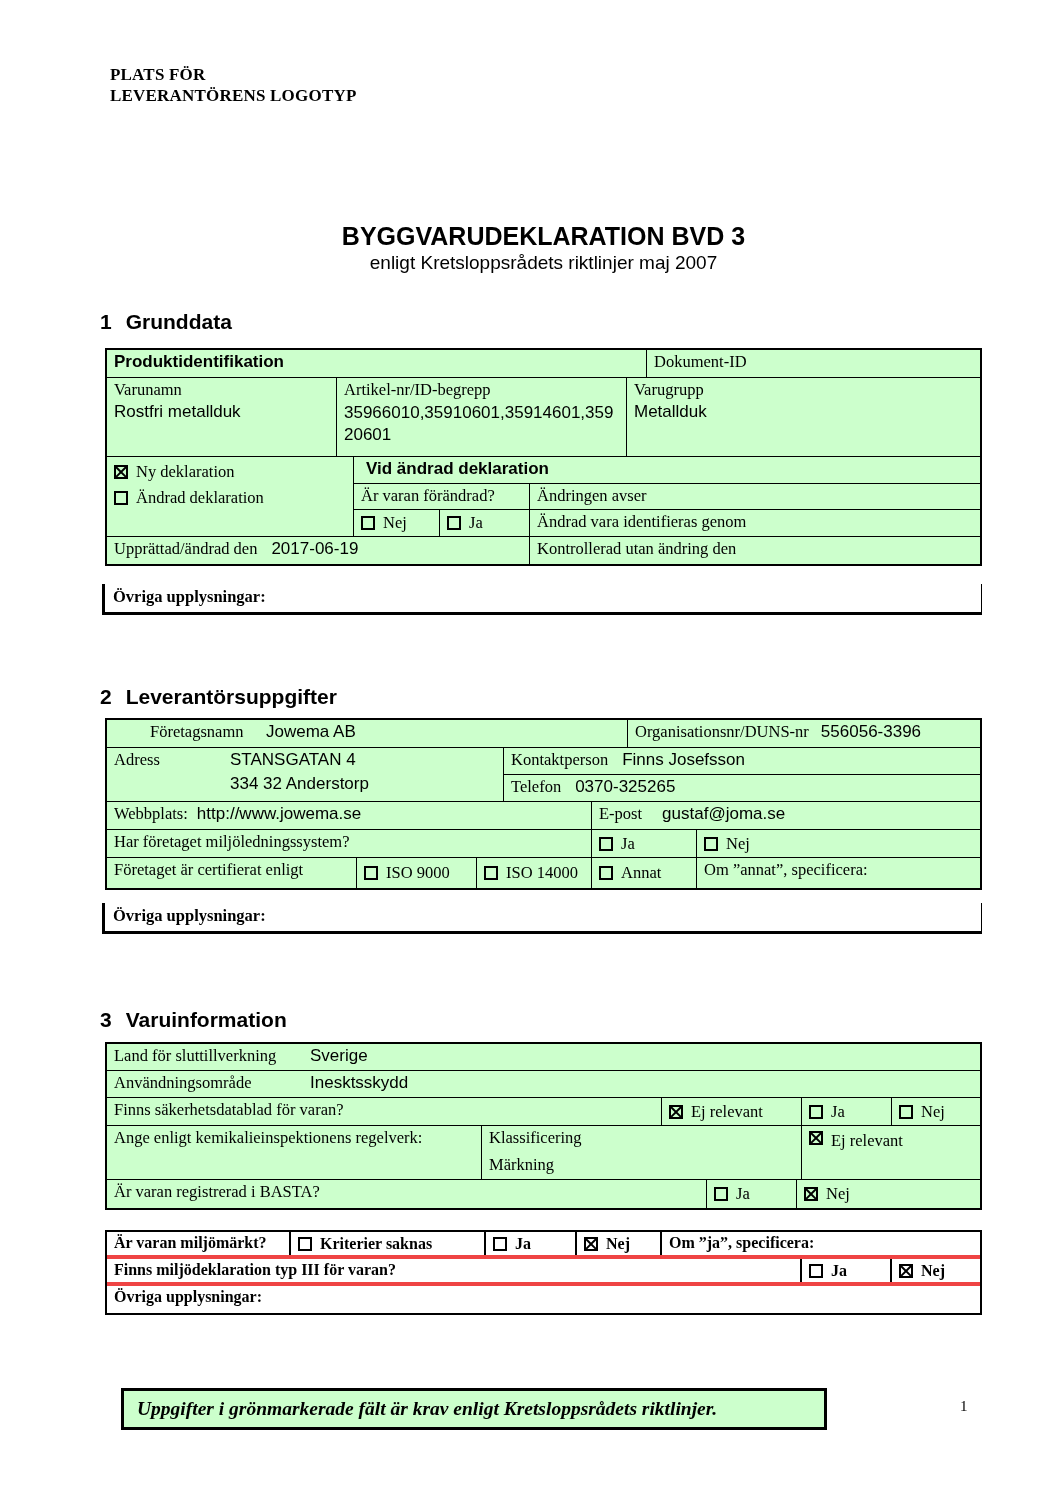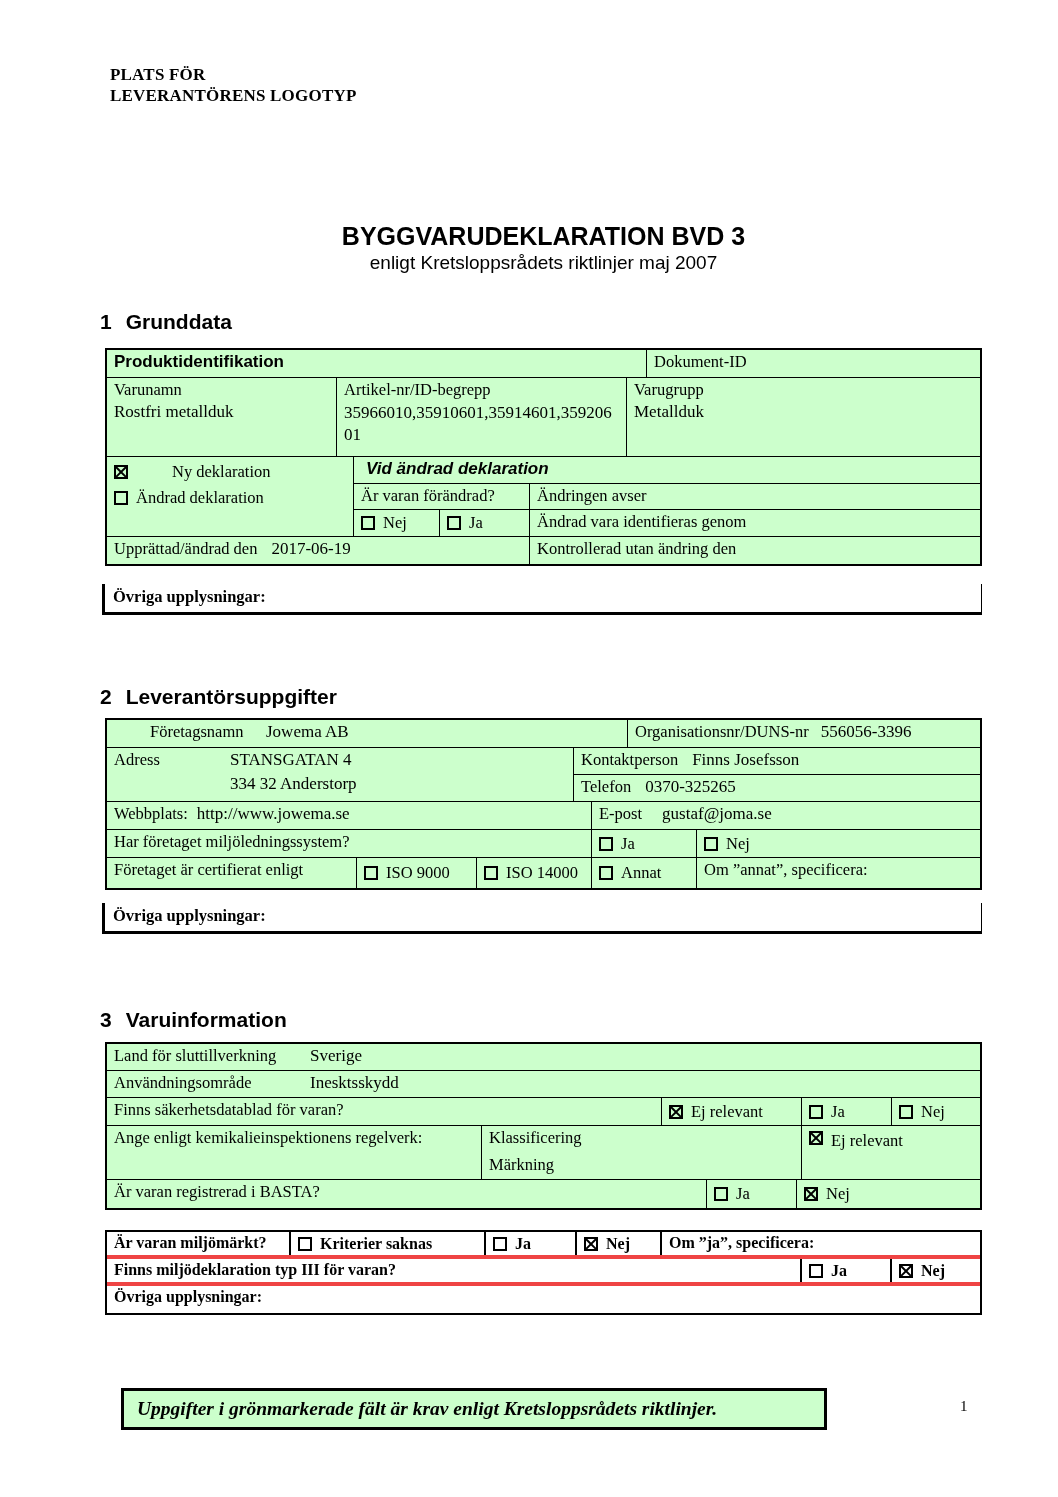--- a/index.html
+++ b/index.html
@@ -20,21 +20,21 @@
   .title-sub  { font-family:"Liberation Sans",sans-serif; font-size:19px; line-height:24px; }
 
   .sec-heading { font-family:"Liberation Sans",sans-serif; font-weight:bold; font-size:21px; display:flex; gap:14px; }
 
   .tbl { border:2px solid #000; background:var(--green,#ccffcc); width:877px; }
   .trow { display:flex; border-bottom:1px solid #000; }
   .trow:last-child { border-bottom:none; }
   .cell { border-right:1px solid #000; padding:2px 7px; flex:none; overflow:hidden; }
   .cell:last-child { border-right:none; flex:1; }
   .lab { font-size:16.5px; }
-  .val { font-family:Liberation Serif, serif; font-size:17px; }
+  .val { font-family:Liberation Sans, sans-serif; font-size:17px; }
 
   .cbcell { display:flex; align-items:center; }
   .cb { width:14px; height:14px; border:2px solid #000; display:inline-block; position:relative; flex:none; margin-right:8px; }
   .cb.checked::before, .cb.checked::after {
     content:""; position:absolute; top:4px; left:-2px; width:14px; height:1.7px; background:#000;
   }
   .cb.checked::before { transform:rotate(45deg); }
   .cb.checked::after  { transform:rotate(-45deg); }
 
   .ovriga-box {
@@ -98,31 +98,31 @@
         <div class="val" style="margin-top:2px; word-break:break-all; line-height:22px;">35966010,35910601,35914601,35920601</div>
       </div>
       <div class="cell">
         <div class="lab">Varugrupp</div>
         <div class="val" style="margin-top:2px;">Metallduk</div>
       </div>
     </div>
 
     <div class="trow" style="height:80px;">
       <div class="cell" style="width:247px; padding-top:5px;">
-        <div class="cbcell" style="margin-bottom:6px;gap:36px;">
+        <div class="cbcell" style="margin-bottom:6px;">
           <span class="cb checked"></span>
           <span class="lab">Ny deklaration</span>
         </div>
         <div class="cbcell">
           <span class="cb"></span>
           <span class="lab">Ändrad deklaration</span>
         </div>
       </div>
       <div class="cell" style="flex:1; padding:0; display:flex; flex-direction:column;">
-        <div style="height:27px; border-bottom:1px solid #000; padding:2px 12px;font-style:italic;">
+        <div style="height:27px; border-bottom:1px solid #000; padding:2px 12px;">
           <span class="sans" style="font-weight:bold; font-size:17px;">Vid ändrad deklaration</span>
         </div>
         <div style="height:26px; border-bottom:1px solid #000; display:flex;">
           <div style="width:176px; border-right:1px solid #000; padding:2px 7px;">
             <span class="lab">Är varan förändrad?</span>
           </div>
           <div style="flex:1; padding:2px 7px;">
             <span class="lab">Ändringen avser</span>
           </div>
         </div>
@@ -167,21 +167,21 @@
       <div class="cell" style="width:485px;">
         <span class="lab" style="display:inline-block; width:112px;">Företagsnamn</span>
         <span class="val">Jowema AB</span>
       </div>
       <div class="cell">
         <span class="lab">Organisationsnr/DUNS-nr</span>
         <span class="val" style="margin-left:8px;">556056-3396</span>
       </div>
     </div>
     <div class="trow" style="height:54px;">
-      <div class="cell" style="width:467px;">
+      <div class="cell" style="width:397px;">
         <span class="lab" style="display:inline-block; width:112px; vertical-align:top;">Adress</span>
         <span style="display:inline-block;">
           <span class="val" style="display:block;">STANSGATAN 4</span>
           <span class="val" style="display:block; margin-top:4px;">334 32 Anderstorp</span>
         </span>
       </div>
       <div class="cell" style="padding:0; display:flex; flex-direction:column;">
         <div style="height:27px; border-bottom:1px solid #000; padding:2px 7px;">
           <span class="lab">Kontaktperson</span>
           <span class="val" style="margin-left:10px;">Finns Josefsson</span>

